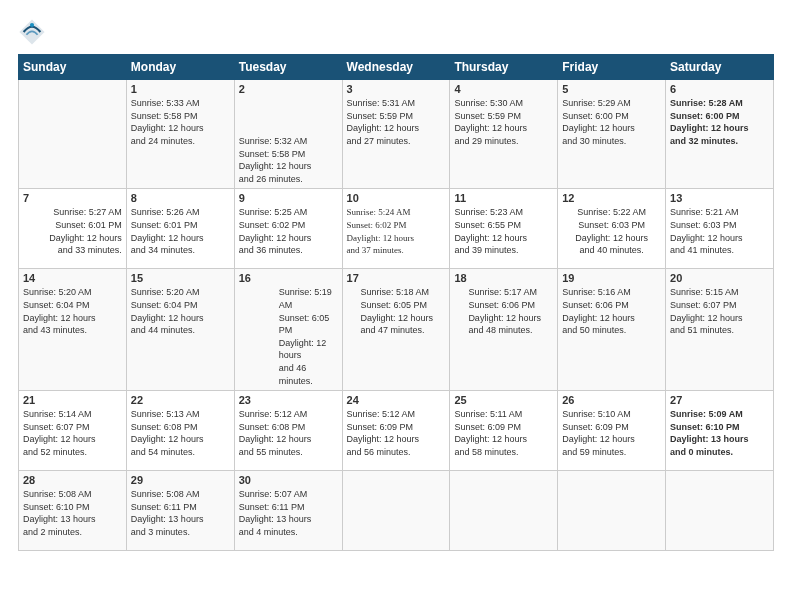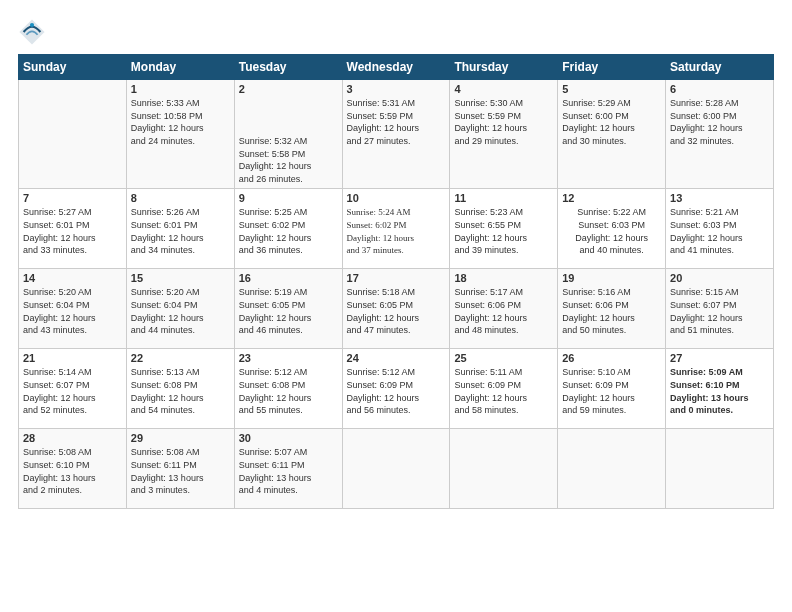--- a/index.html
+++ b/index.html
@@ -132,21 +132,21 @@
           <th>Friday</th>
           <th>Saturday</th>
         </tr>
     </thead>
     <tbody id="calendar-body">
         <tr>
           <td></td>
           <td>
             <span class="day-num">1</span>
             <div class="cell-content" style="white-space: pre-line;">Sunrise: 5:33 AM
-Sunset: 10:58 PM
+Sunset: 5:58 PM
 Daylight: 12 hours
 and 24 minutes.</div>
           </td>
           <td>
             <span class="day-num">2</span>
             <div class="cell-content" style="white-space: pre-line; margin-top: 40px;">Sunrise: 5:32 AM
 Sunset: 5:58 PM
 Daylight: 12 hours
 and 26 minutes.</div>
           </td>
@@ -166,30 +166,30 @@
           </td>
           <td>
             <span class="day-num">5</span>
             <div class="cell-content" style="white-space: pre-line;">Sunrise: 5:29 AM
 Sunset: 6:00 PM
 Daylight: 12 hours
 and 30 minutes.</div>
           </td>
           <td>
             <span class="day-num">6</span>
-            <div class="cell-content" style="white-space: pre-line;">Sunrise: 5:28 AM
+            <div class="cell-content" style="white-space: pre-line; font-weight: bold;">Sunrise: 5:28 AM
 Sunset: 6:00 PM
 Daylight: 12 hours
 and 32 minutes.</div>
           </td>
         </tr>
         <tr>
           <td>
             <span class="day-num">7</span>
-            <div class="cell-content" style="white-space: pre-line;">Sunrise: 5:27 AM
+            <div class="cell-content" style="white-space: pre-line; text-align: right;">Sunrise: 5:27 AM
 Sunset: 6:01 PM
 Daylight: 12 hours
 and 33 minutes.</div>
           </td>
           <td>
             <span class="day-num">8</span>
             <div class="cell-content" style="white-space: pre-line;">Sunrise: 5:26 AM
 Sunset: 6:01 PM
 Daylight: 12 hours
 and 34 minutes.</div>
@@ -240,35 +240,35 @@
           </td>
           <td>
             <span class="day-num">15</span>
             <div class="cell-content" style="white-space: pre-line;">Sunrise: 5:20 AM
 Sunset: 6:04 PM
 Daylight: 12 hours
 and 44 minutes.</div>
           </td>
           <td>
             <span class="day-num">16</span>
-            <div class="cell-content" style="white-space: pre-line;">Sunrise: 5:19 AM
+            <div class="cell-content" style="white-space: pre-line; margin-left: 40px;">Sunrise: 5:19 AM
 Sunset: 6:05 PM
 Daylight: 12 hours
 and 46 minutes.</div>
           </td>
           <td>
             <span class="day-num">17</span>
-            <div class="cell-content" style="white-space: pre-line;">Sunrise: 5:18 AM
+            <div class="cell-content" style="white-space: pre-line; margin-left: 14px;">Sunrise: 5:18 AM
 Sunset: 6:05 PM
 Daylight: 12 hours
 and 47 minutes.</div>
           </td>
           <td>
             <span class="day-num">18</span>
-            <div class="cell-content" style="white-space: pre-line;">Sunrise: 5:17 AM
+            <div class="cell-content" style="white-space: pre-line; margin-left: 14px;">Sunrise: 5:17 AM
 Sunset: 6:06 PM
 Daylight: 12 hours
 and 48 minutes.</div>
           </td>
           <td>
             <span class="day-num">19</span>
             <div class="cell-content" style="white-space: pre-line;">Sunrise: 5:16 AM
 Sunset: 6:06 PM
 Daylight: 12 hours
 and 50 minutes.</div>

